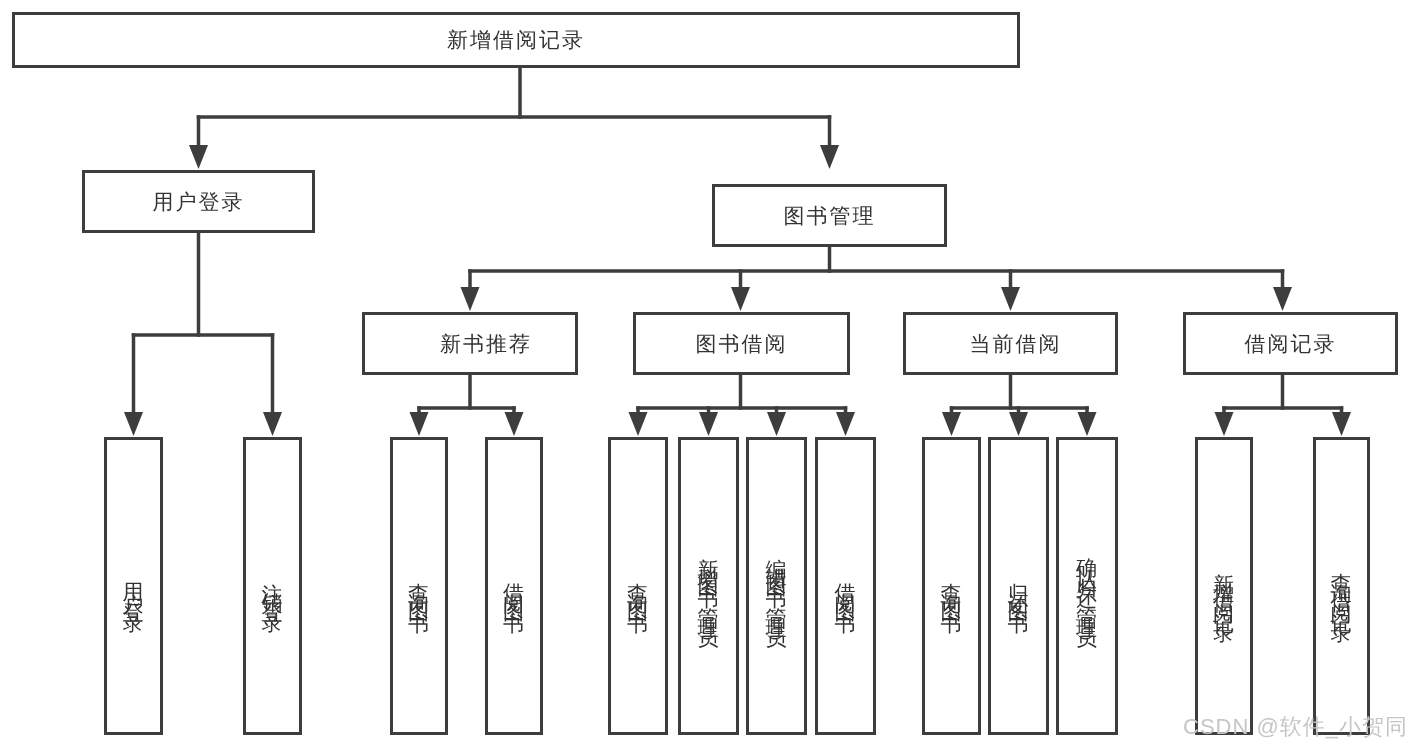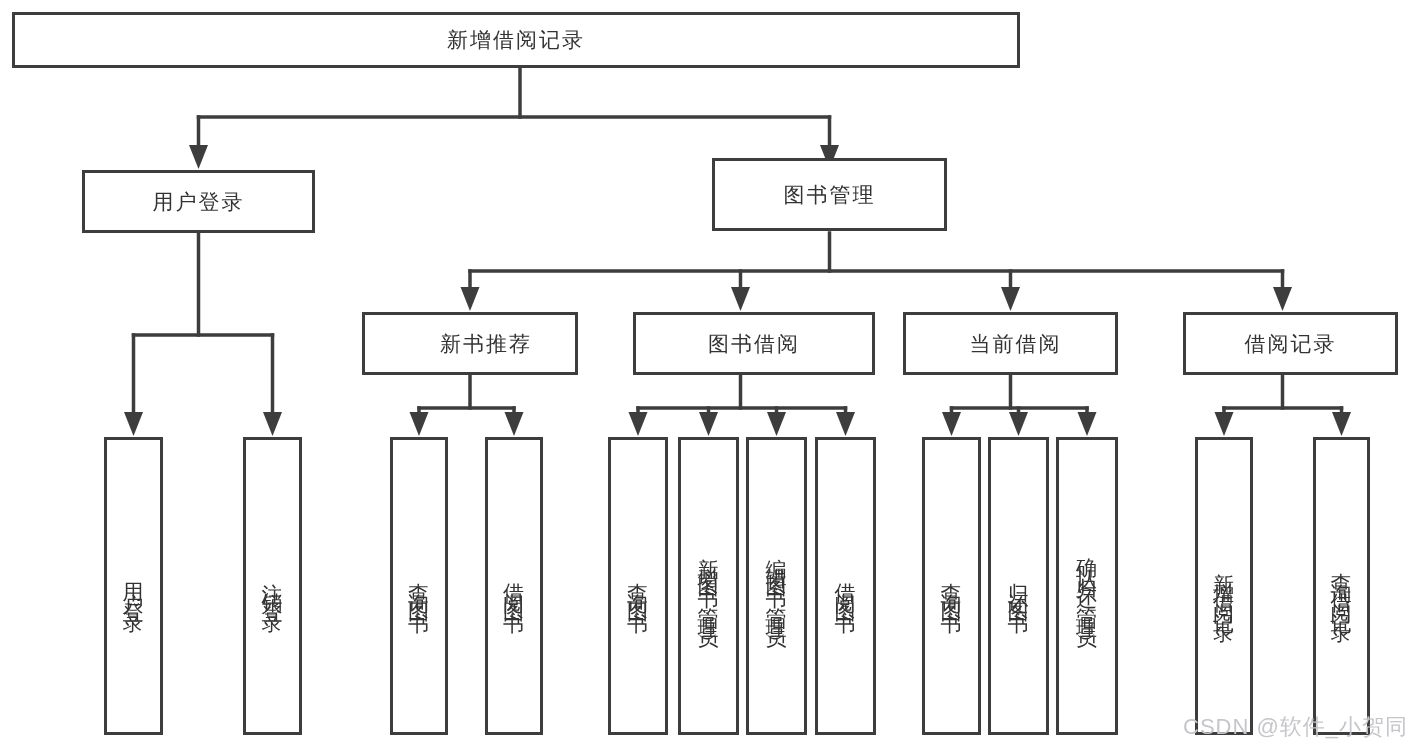--- a/index.html
+++ b/index.html
@@ -107,27 +107,27 @@
       <line x1="1341.5" y1="408" x2="1341.5" y2="413" stroke="#3d3d3d" stroke-width="3.5" stroke-linecap="square"></line>
       <polygon points="1332,412 1351,412 1341.5,436" fill="#3d3d3d"></polygon>
     </svg>
   <div id="boxes">
       <div class="node h" style="left: 12px; top: 12px; width: 1008px; height: 56px;">
         <span class="lbl">新增借阅记录</span>
       </div>
       <div class="node h" style="left: 82px; top: 170px; width: 233px; height: 63px;">
         <span class="lbl">用户登录</span>
       </div>
-      <div class="node h" style="left: 712px; top: 158px; width: 235px; height: 73px;">
+      <div class="node h" style="left: 712px; top: 184px; width: 235px; height: 63px;">
         <span class="lbl">图书管理</span>
       </div>
       <div class="node h" style="left: 362px; top: 312px; width: 216px; height: 63px; padding-left: 32px;">
         <span class="lbl">新书推荐</span>
       </div>
-      <div class="node h" style="left: 633px; top: 312px; width: 242px; height: 63px;">
+      <div class="node h" style="left: 633px; top: 312px; width: 217px; height: 63px;">
         <span class="lbl">图书借阅</span>
       </div>
       <div class="node h" style="left: 903px; top: 312px; width: 215px; height: 63px; padding-left: 10px;">
         <span class="lbl">当前借阅</span>
       </div>
       <div class="node h" style="left: 1175px; top: 312px; width: 215px; height: 63px; margin-left: 8px;">
         <span class="lbl">借阅记录</span>
       </div>
       <div class="node v" style="left: 104px; top: 437px; width: 59px; height: 298px;">
         <span class="lbl">用户登录</span>

